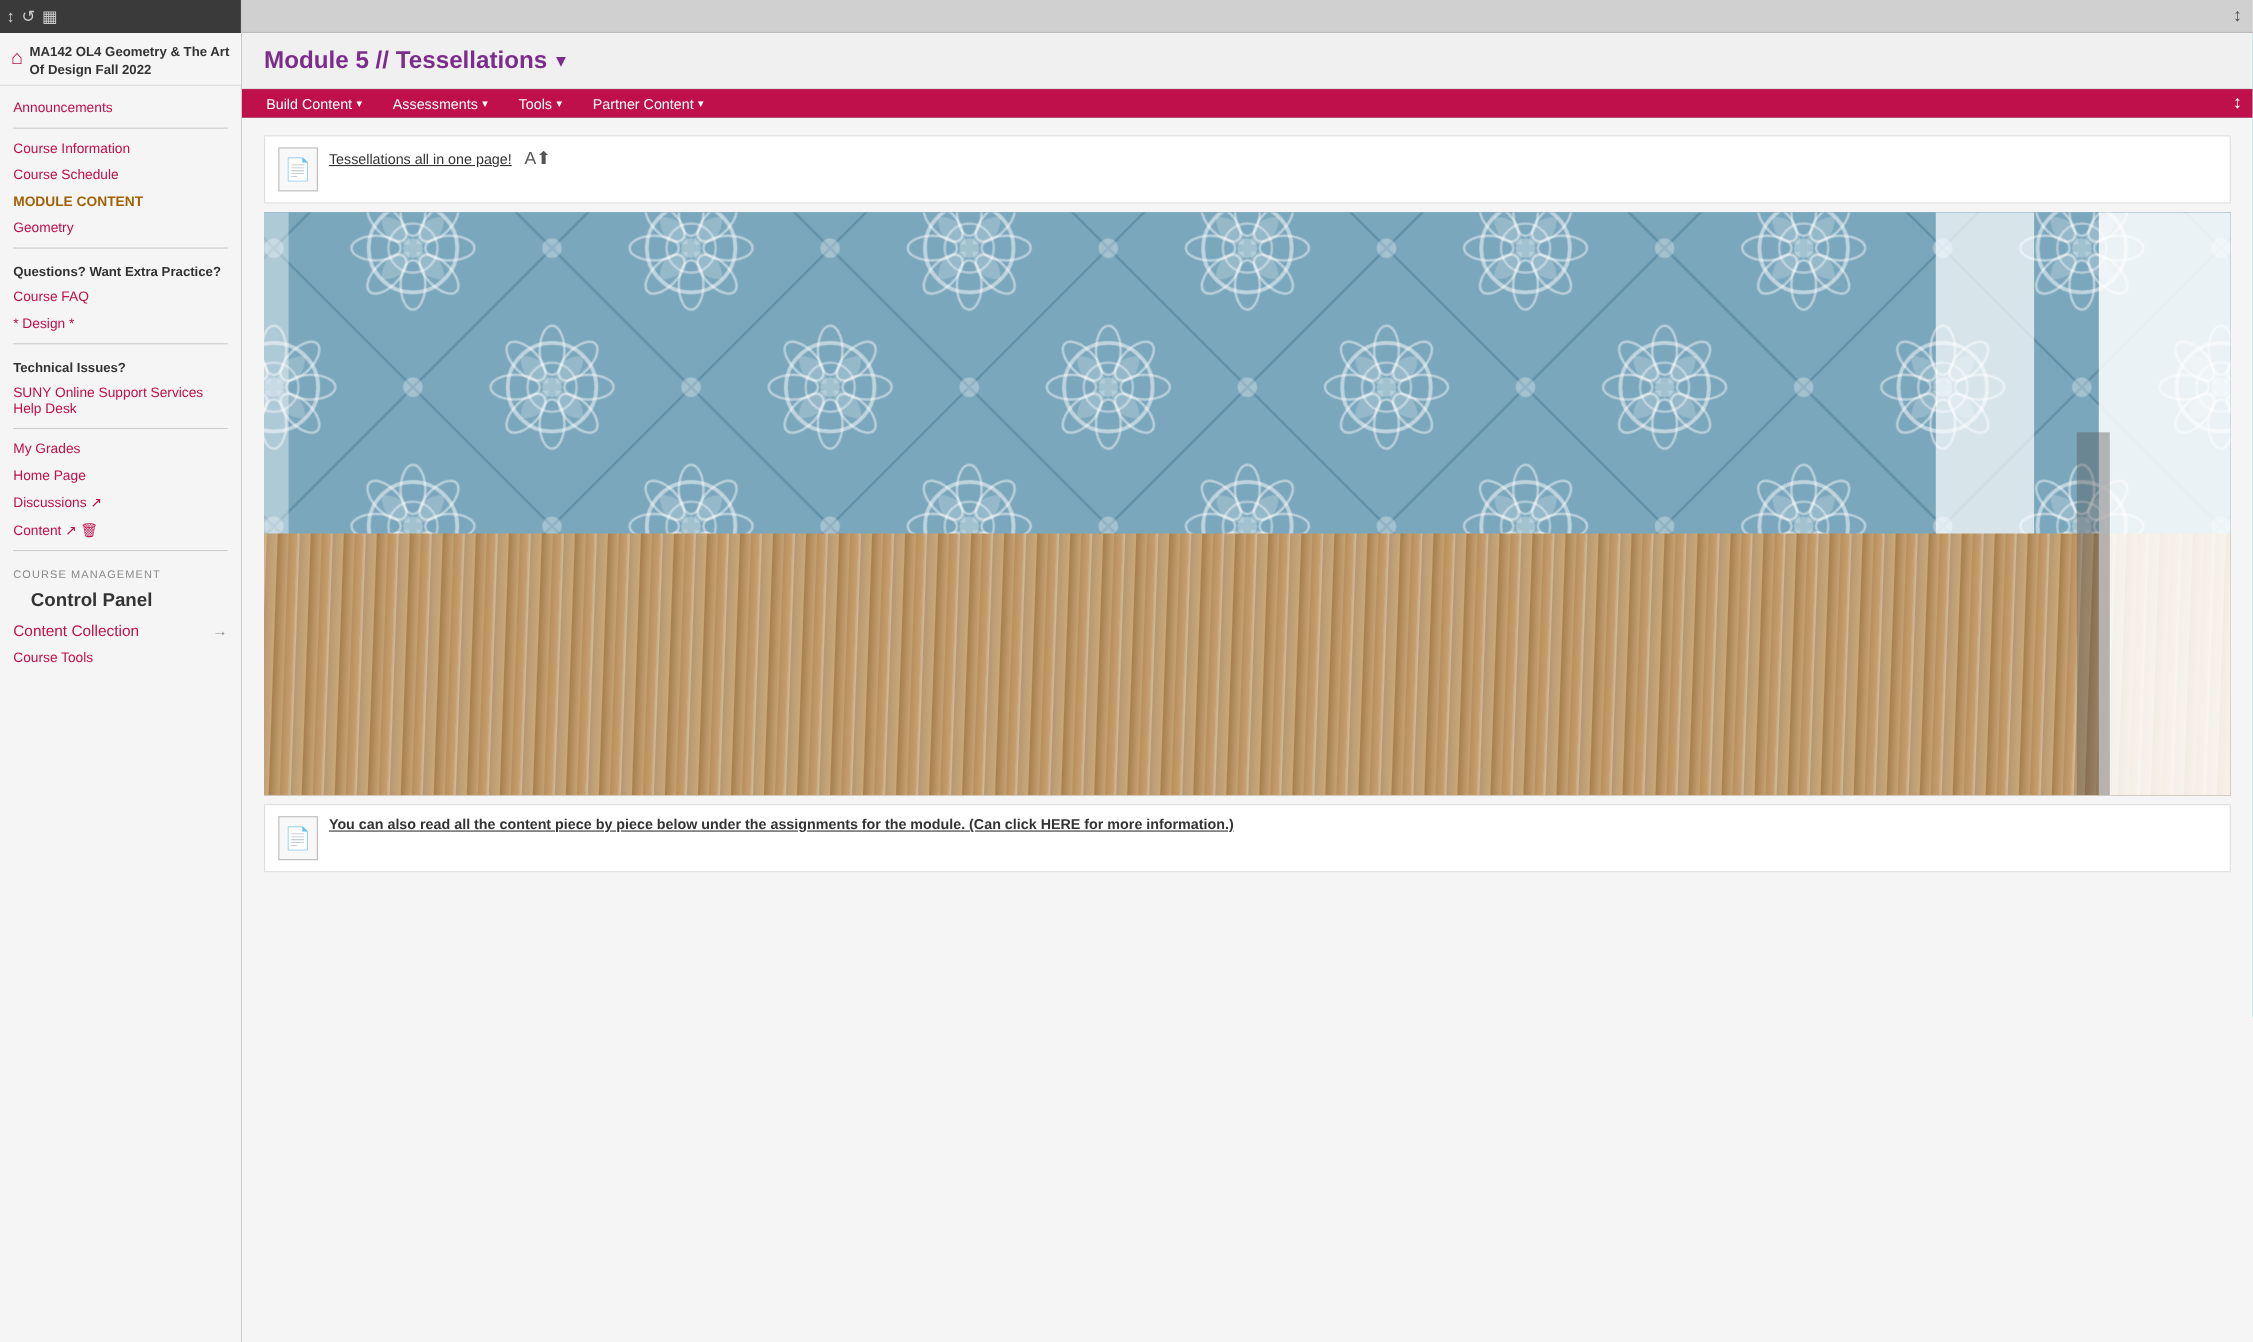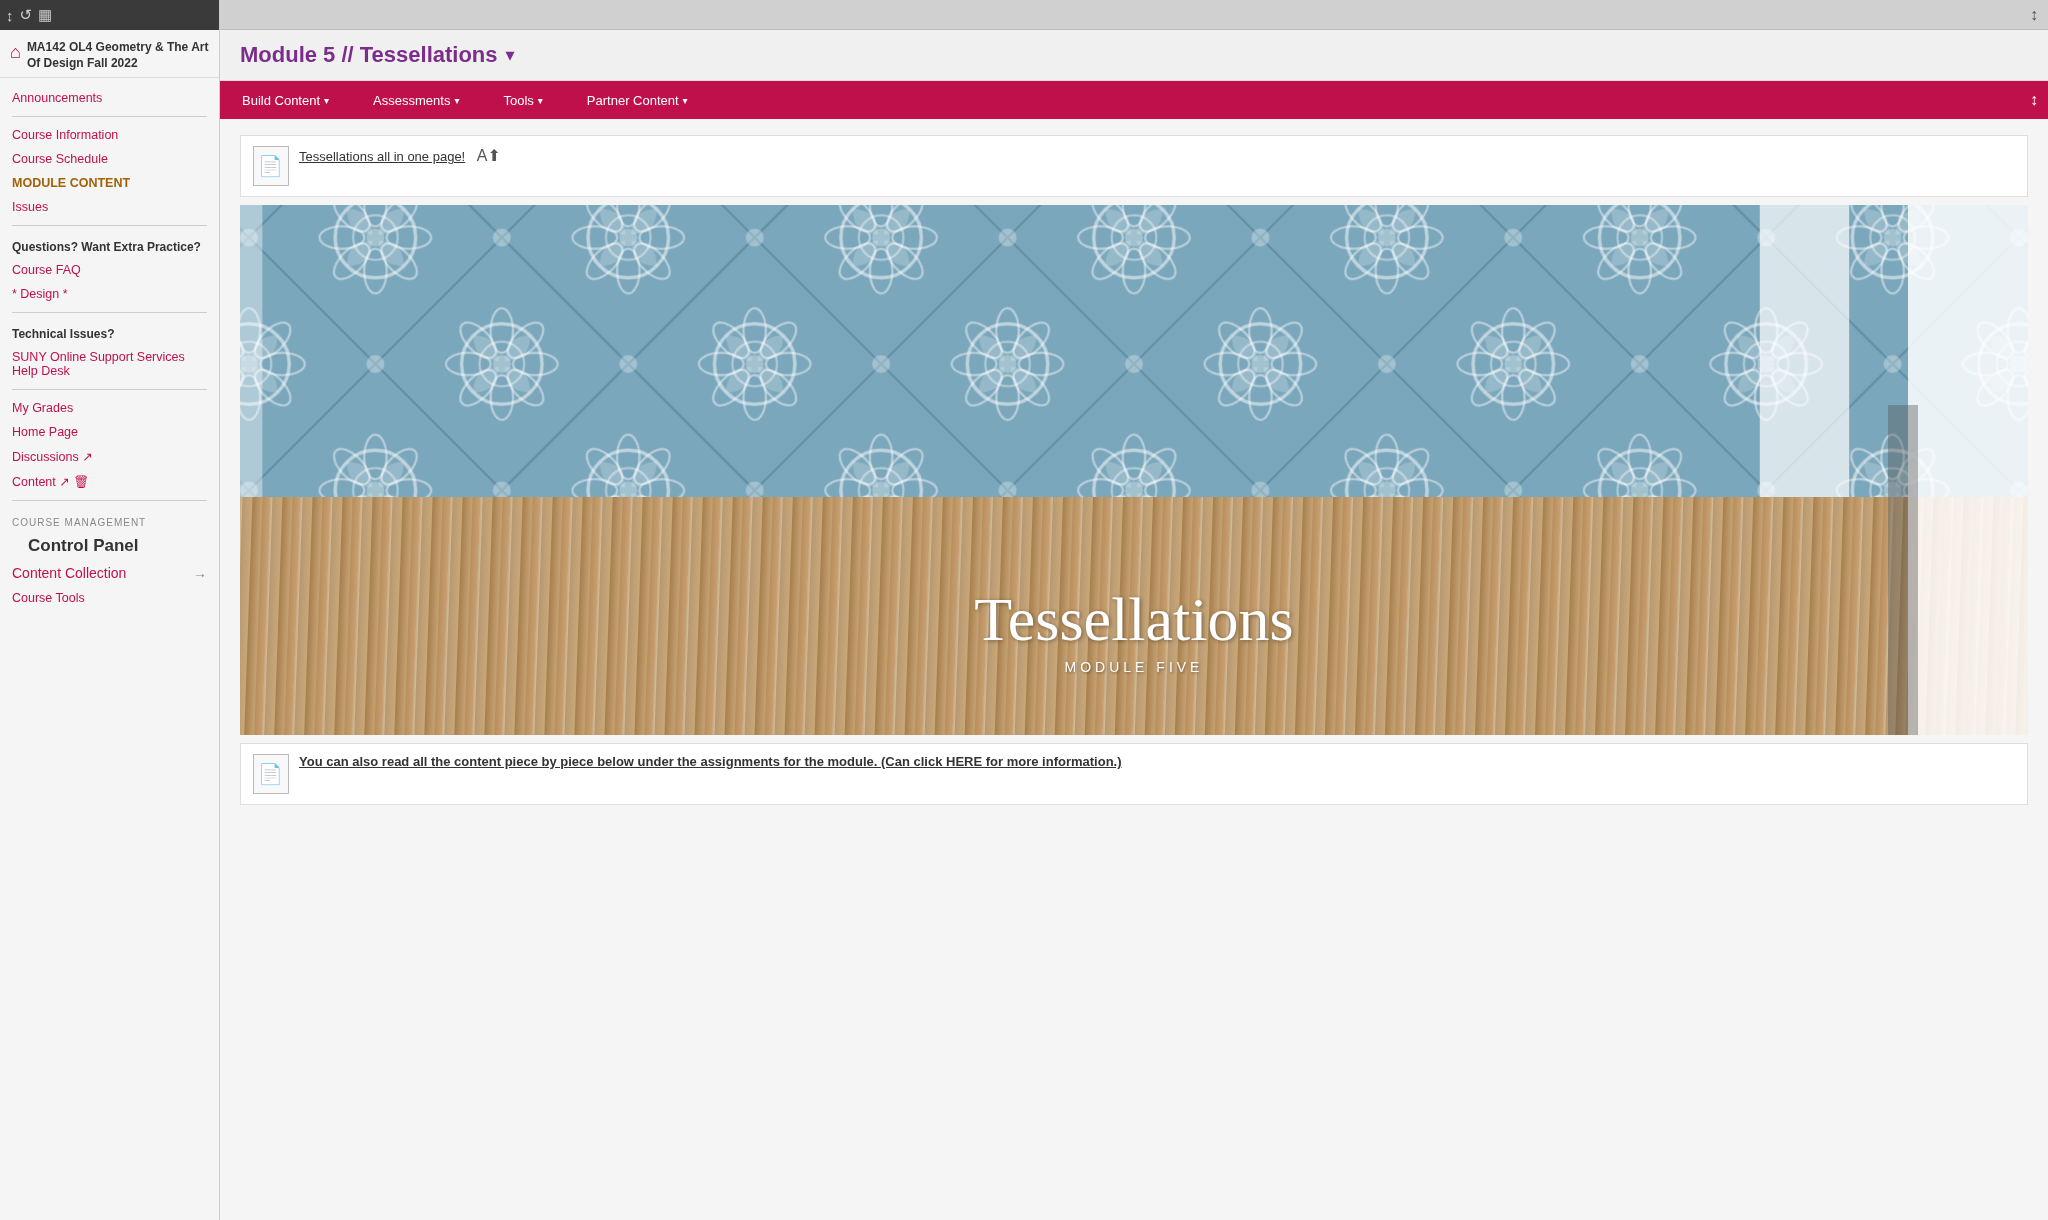--- a/index.html
+++ b/index.html
@@ -171,22 +171,22 @@
       font-size: 18px;
       cursor: pointer;
     }
 
     
     .action-bar {
       background: #c0104c;
       display: flex;
       align-items: center;
       padding: 0 10px;
-      gap: 20px;
-      height: 38px;
+      gap: 4px;
+      height: 26px;
       position: relative;
     }
 
     .action-btn {
       color: white;
       background: transparent;
       border: none;
       padding: 6px 12px;
       font-size: 13px;
       cursor: pointer;
@@ -356,21 +356,21 @@
     <span class="home-icon">⌂</span>
     <div class="course-title">MA142 OL4 Geometry &amp; The Art Of Design Fall 2022</div>
   </div>
 
   <div class="sidebar-nav">
     <a>Announcements</a>
     <hr class="sidebar-divider">
     <a>Course Information</a>
     <a>Course Schedule</a>
     <a style="font-weight:bold;color:#a16207;">MODULE CONTENT</a>
-    <a>Issues</a>
+    <a>Geometry</a>
 
     <hr class="sidebar-divider">
     <div class="sidebar-section-title">Questions? Want Extra Practice?</div>
     <a>Course FAQ</a>
     <a>* Design *</a>
 
     <hr class="sidebar-divider">
     <div class="sidebar-section-title">Technical Issues?</div>
     <a>SUNY Online Support Services Help Desk</a>
 
@@ -474,24 +474,20 @@
             <rect x="680" y="0" width="40" height="320" fill="white" opacity="0.7"></rect>
             <rect x="0" y="0" width="10" height="320" fill="white" opacity="0.4"></rect>
           </svg>
         </div>
 
         <div class="hero-wood-pattern"></div>
 
         <div style="position:absolute; right:0; top:0; bottom:0; width:120px; background:white; opacity:0.85;"></div>
         <div style="position:absolute; right:110px; top:200px; bottom:0; width:30px; background:#555; opacity:0.4;"></div>
 
-        <div class="hero-text-overlay">
-          <div class="hero-title">Tessellations</div>
-          <div class="hero-subtitle">MODULE FIVE</div>
-        </div>
       </div>
 
       <div class="second-item-row">
         <div class="item-icon-box">📄</div>
         <div class="item-content">
           <span class="second-item-link">You can also read all the content piece by piece below under the assignments for the module. (Can click HERE for more information.)</span>
         </div>
       </div>
 
     </div>

